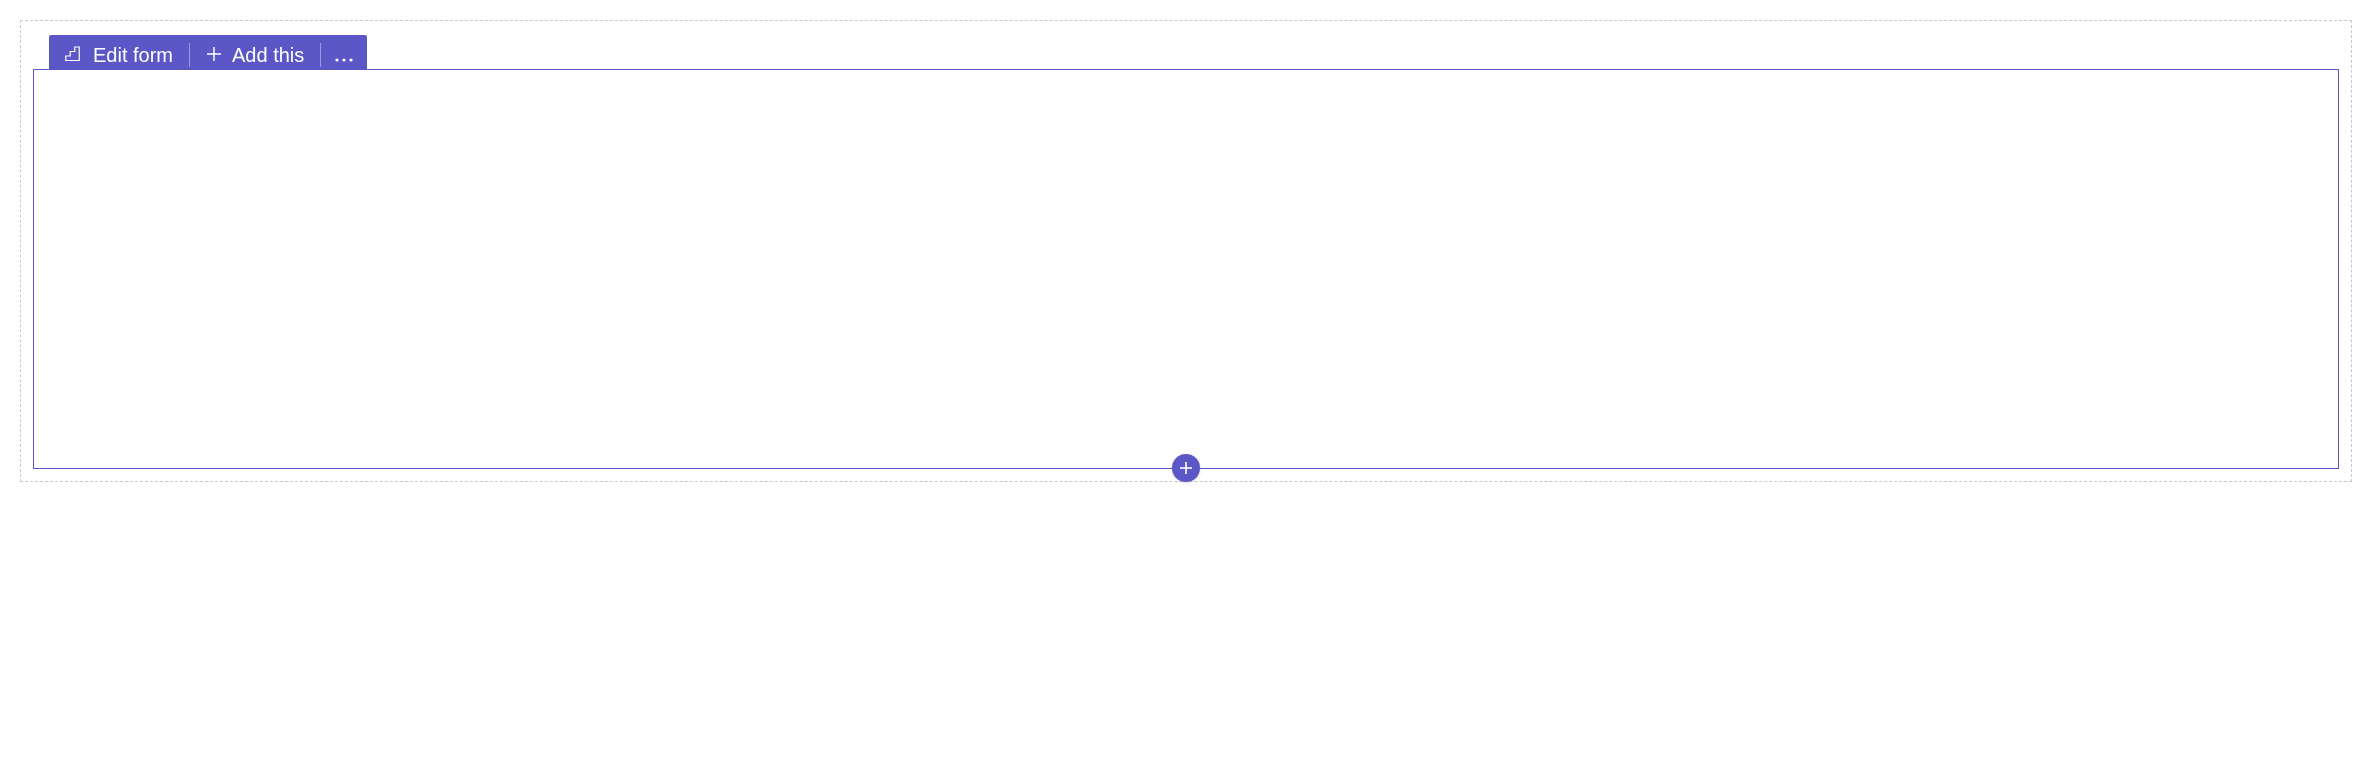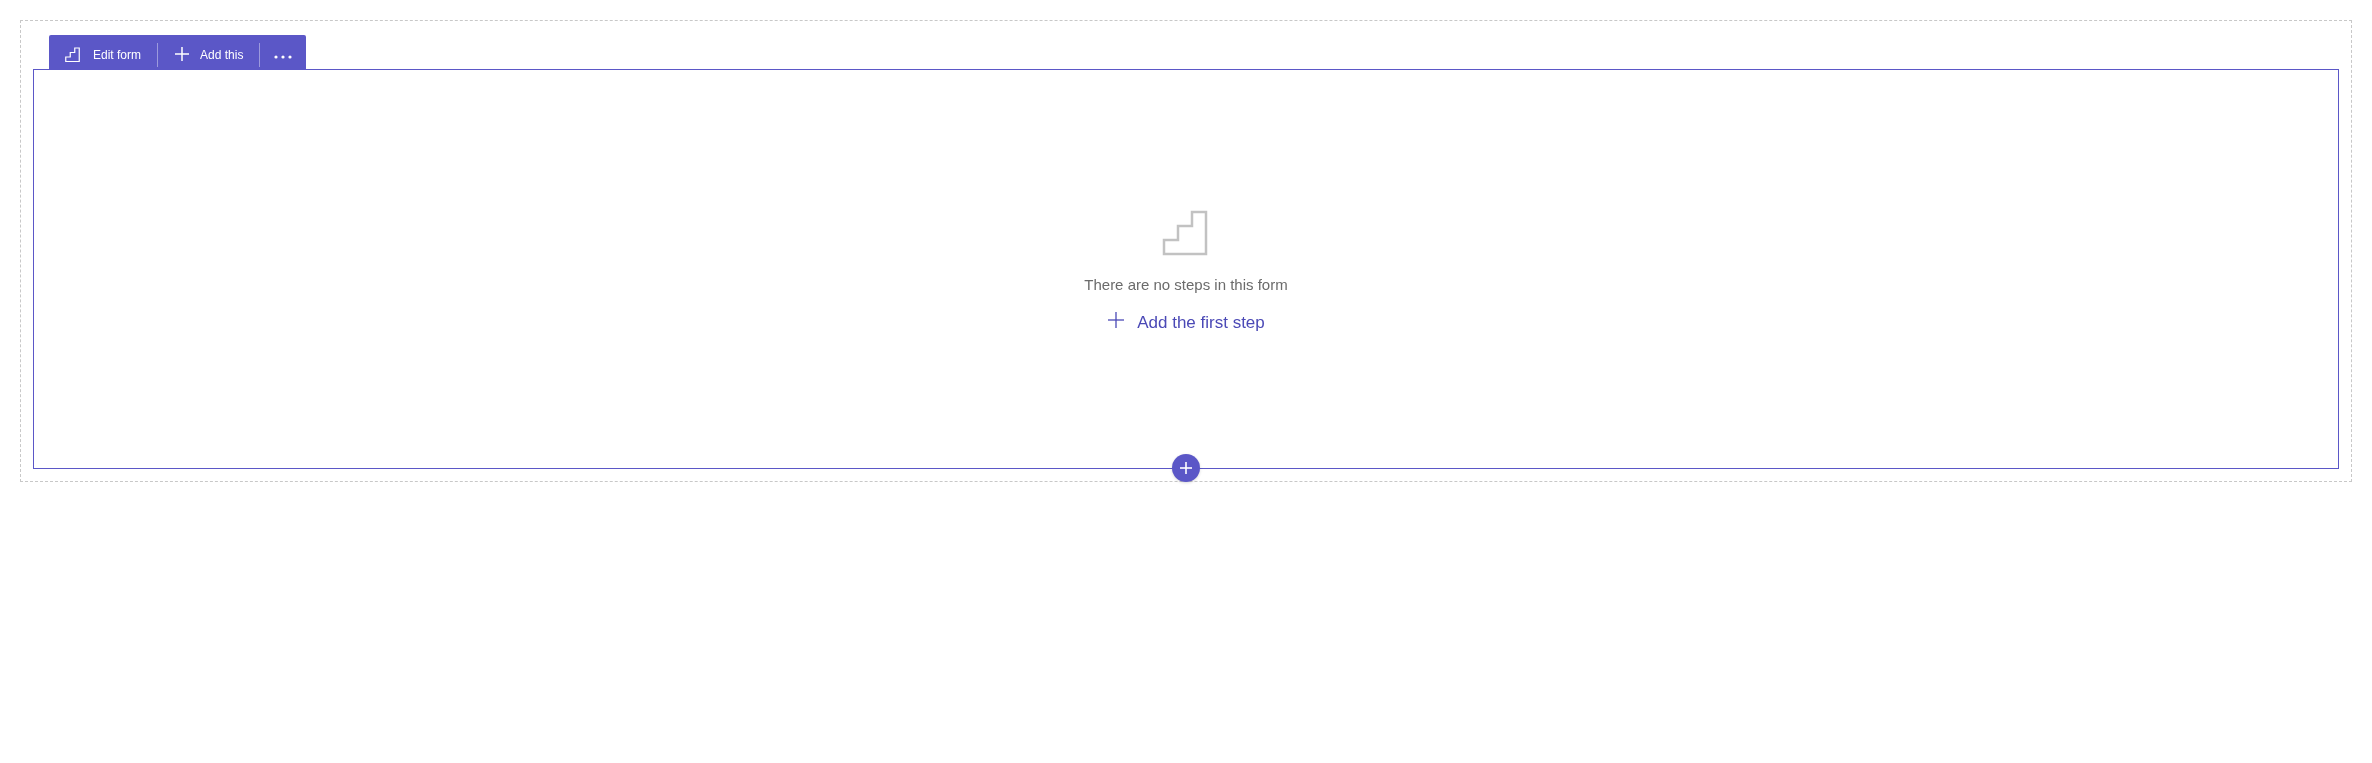--- a/index.html
+++ b/index.html
@@ -27,21 +27,21 @@
       align-items: stretch;
       height: 40px;
       border-radius: 2px;
     }
     .toolbar-button {
       display: flex;
       align-items: center;
       gap: 10px;
       padding: 0 16px;
       color: #ffffff;
-      font-size: 12px;
+      font-size: 20px;
       cursor: pointer;
       border: none;
       background: transparent;
     }
     .toolbar-divider {
       width: 1px;
       background: rgba(255,255,255,0.4);
       margin: 8px 0;
     }
     .toolbar-button svg {
@@ -132,37 +132,20 @@
         <svg width="18" height="4" viewBox="0 0 18 4" fill="#ffffff">
           <circle cx="2" cy="2" r="1.6"></circle>
           <circle cx="9" cy="2" r="1.6"></circle>
           <circle cx="16" cy="2" r="1.6"></circle>
         </svg>
       </span>
     </button>
   </div>
 
   <div class="inner-panel">
-    <div class="empty-state">
-      <span class="empty-icon">
-        <svg width="56" height="56" viewBox="0 0 56 56" fill="none" stroke="#c2c2c2" stroke-width="2.5">
-          <path d="M34 8 L34 22 L20 22 L20 36 L6 36 L6 50 L48 50 L48 8 Z"></path>
-        </svg>
-      </span>
-      <div class="empty-text">There are no steps in this form</div>
-      <div class="add-first-link">
-        <span>
-          <svg width="18" height="18" viewBox="0 0 18 18" fill="none" stroke="#4b49b6" stroke-width="1.3">
-            <line x1="9" y1="1" x2="9" y2="17"></line>
-            <line x1="1" y1="9" x2="17" y2="9"></line>
-          </svg>
-        </span>
-        <span>Add the first step</span>
-      </div>
-    </div>
 
     <div class="fab">
       <span>
         <svg width="14" height="14" viewBox="0 0 14 14" fill="none" stroke="#ffffff" stroke-width="1.6">
           <line x1="7" y1="1" x2="7" y2="13"></line>
           <line x1="1" y1="7" x2="13" y2="7"></line>
         </svg>
       </span>
     </div>
   </div>

